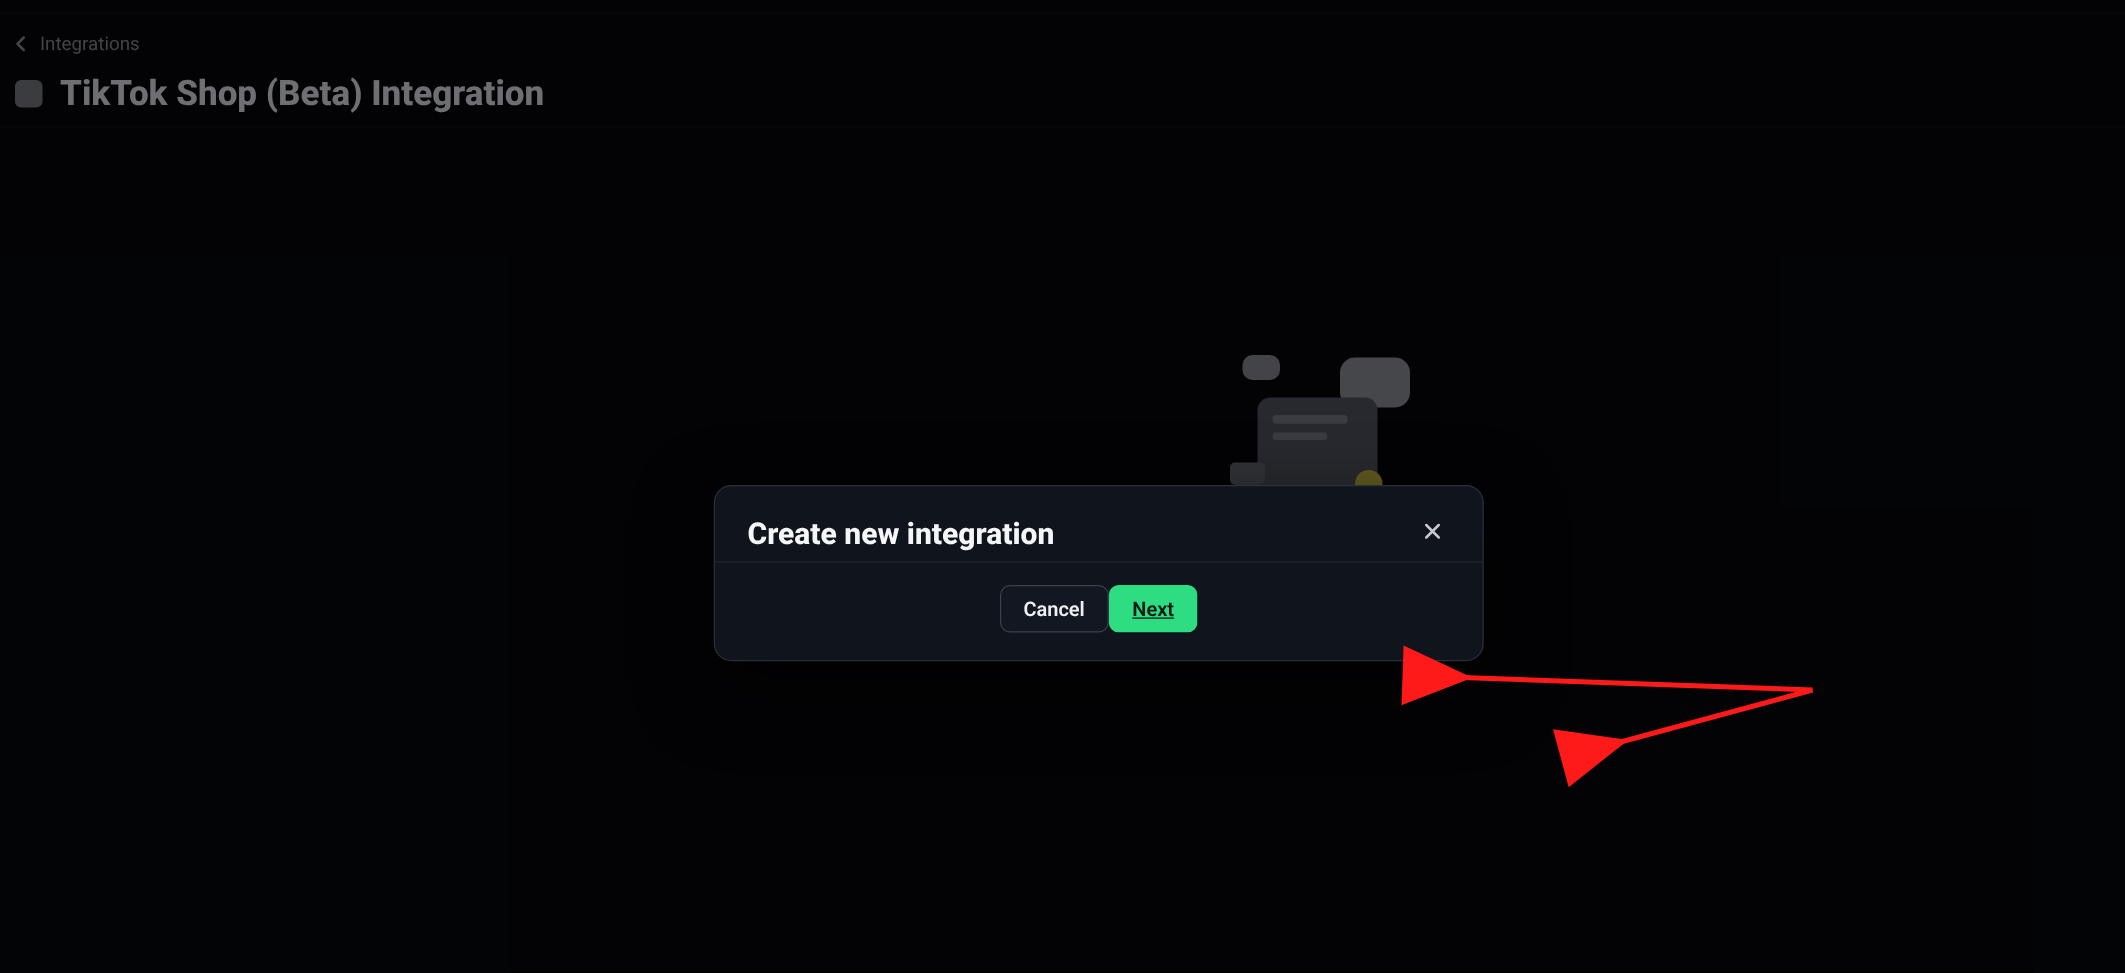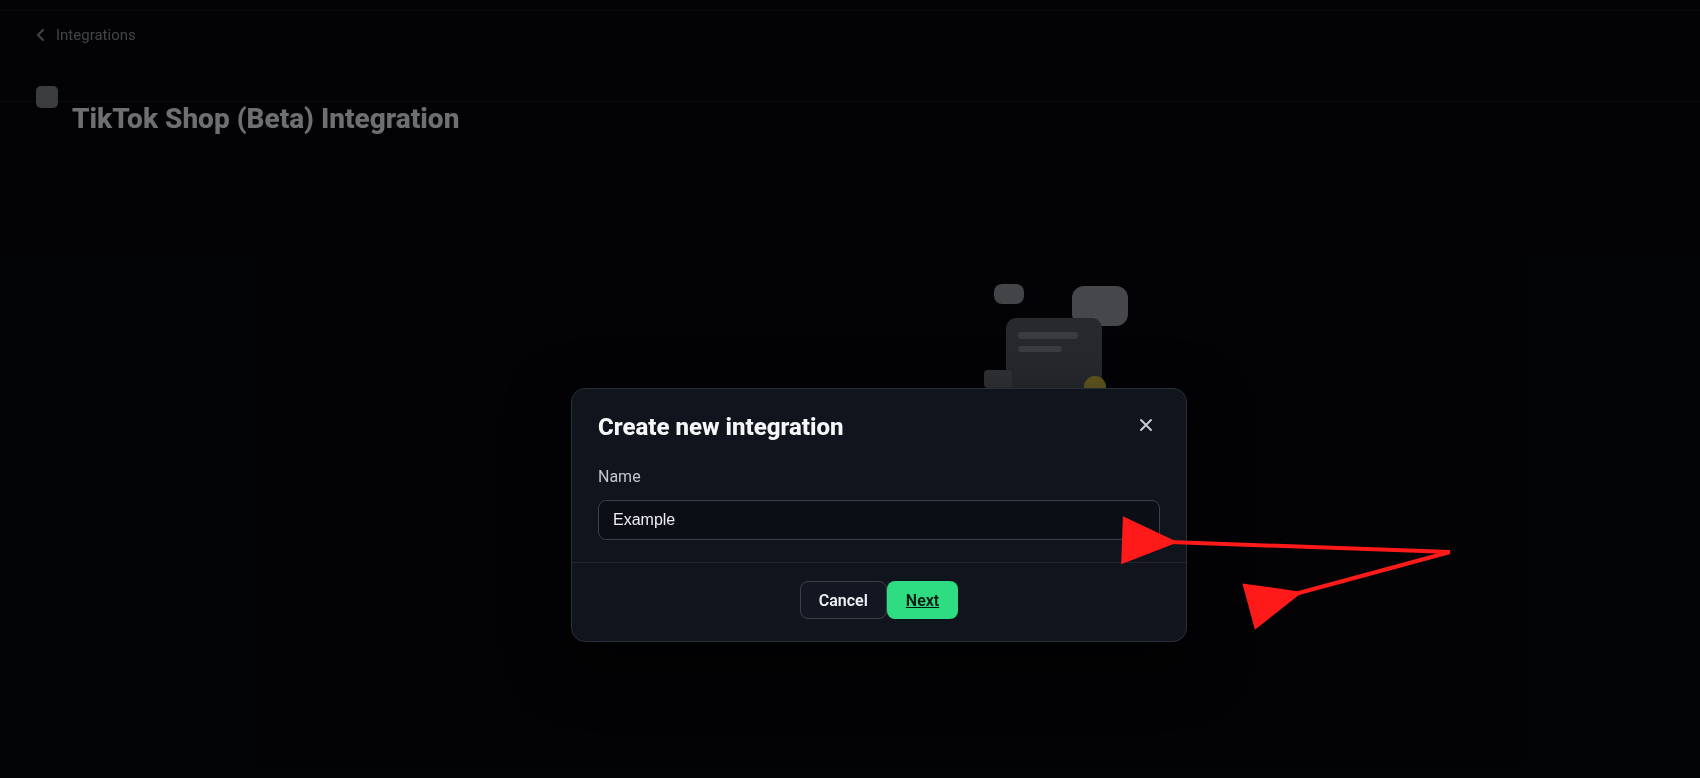--- a/index.html
+++ b/index.html
@@ -21,21 +21,21 @@
     position: absolute;
     top: 10px; left: 0; right: 0;
     height: 1px;
     background: rgba(255,255,255,0.05);
   }
   .header {
     position: absolute;
     top: 12px; left: 0; right: 0;
     height: 90px;
     border-bottom: 1px solid rgba(255,255,255,0.06);
-    padding-left: 36px;
+    padding-left: 12px;
     padding-top: 14px;
   }
   .breadcrumb {
     display: flex;
     align-items: center;
     gap: 10px;
     color: #7a7d85;
     font-size: 15px;
   }
   .breadcrumb svg { display: block; }
@@ -47,21 +47,20 @@
   }
   .title-icon {
     width: 22px; height: 22px;
     border-radius: 5px;
     background: #6c6e74;
   }
   .page-title {
     font-size: 28px;
     font-weight: 800;
     color: #c8cad0;
-    margin-top: 44px;
   }
   
   .illustration {
     position: absolute;
     left: 980px;
     top: 280px;
     width: 170px;
     height: 140px;
   }
   .illu-card {
@@ -205,24 +204,20 @@
     <div class="modal-header">
       <div class="modal-title">Create new integration</div>
       <div class="close-btn">
         <span>
           <svg width="16" height="16" viewBox="0 0 16 16">
             <path d="M3 3 L13 13 M13 3 L3 13" stroke="#c7c9cf" stroke-width="2" stroke-linecap="round"></path>
           </svg>
         </span>
       </div>
     </div>
-    <div class="modal-body">
-      <div class="field-label">Name</div>
-      <input class="text-input" type="text" value="Example" style="">
-    </div>
     <div class="modal-sep"></div>
     <div class="modal-footer">
       <div class="btn secondary">
         <span>Cancel</span>
       </div>
       <div class="btn primary">
         <span>Next</span>
       </div>
     </div>
   </div>

